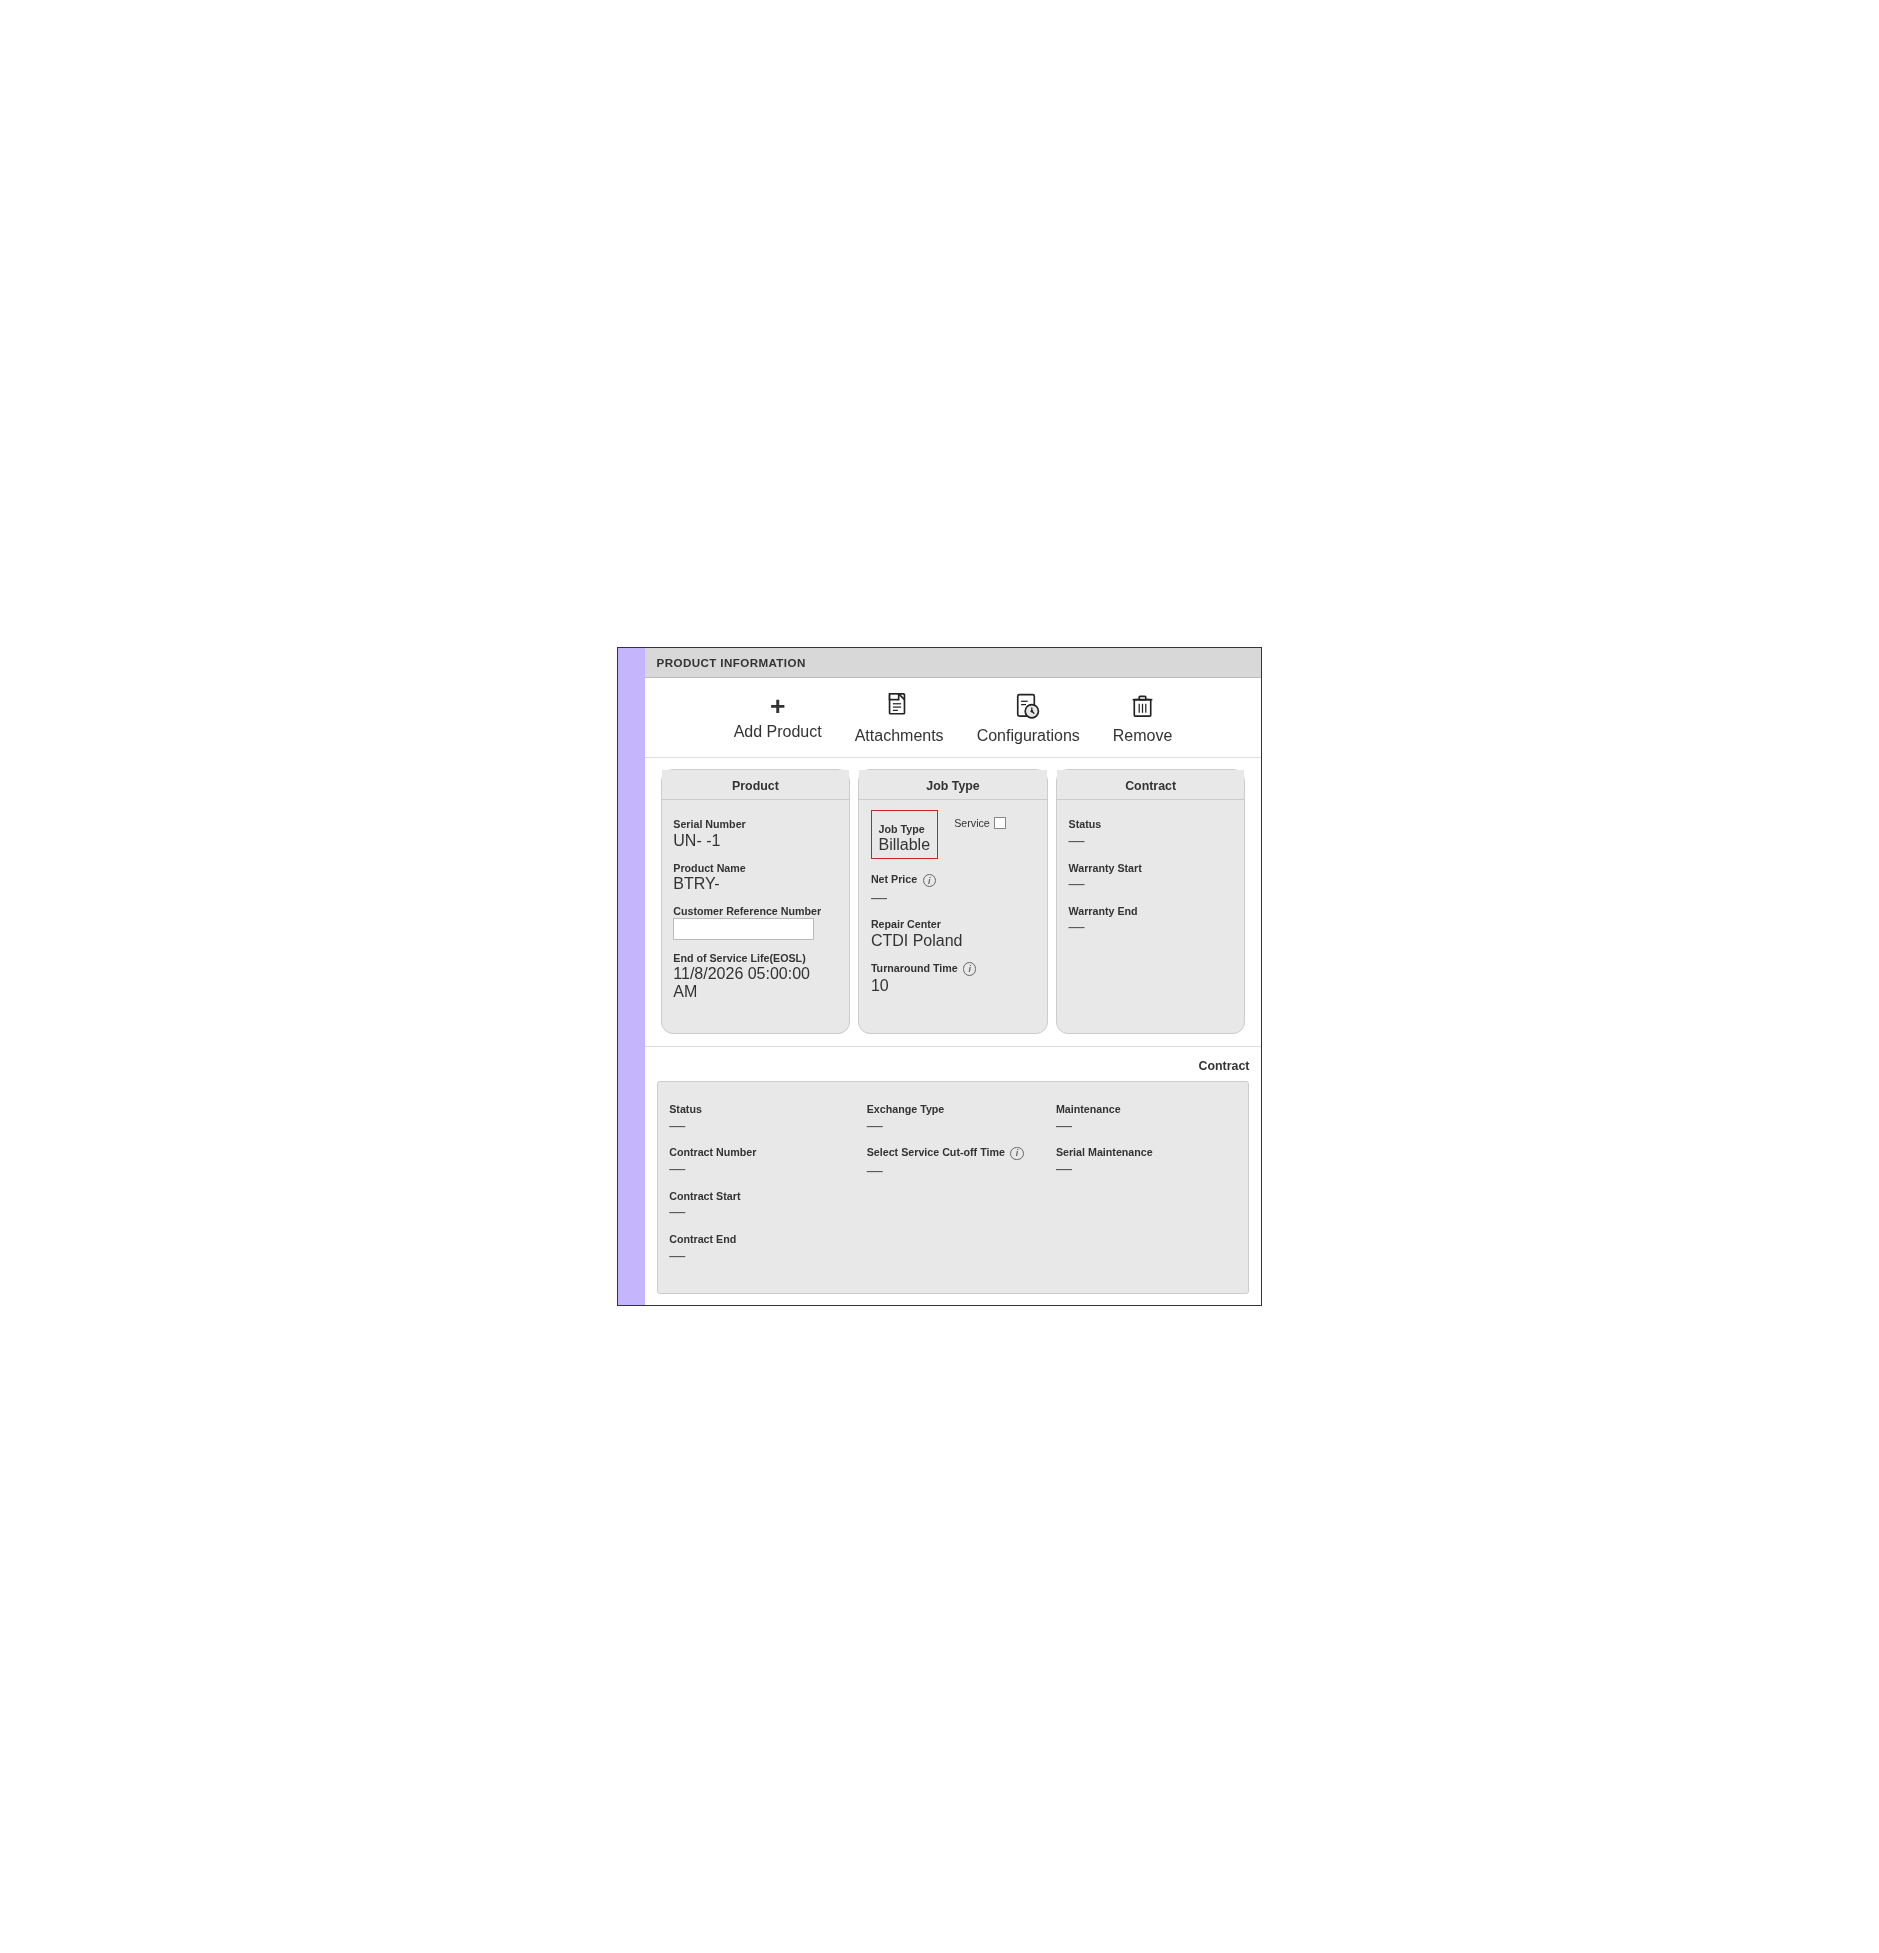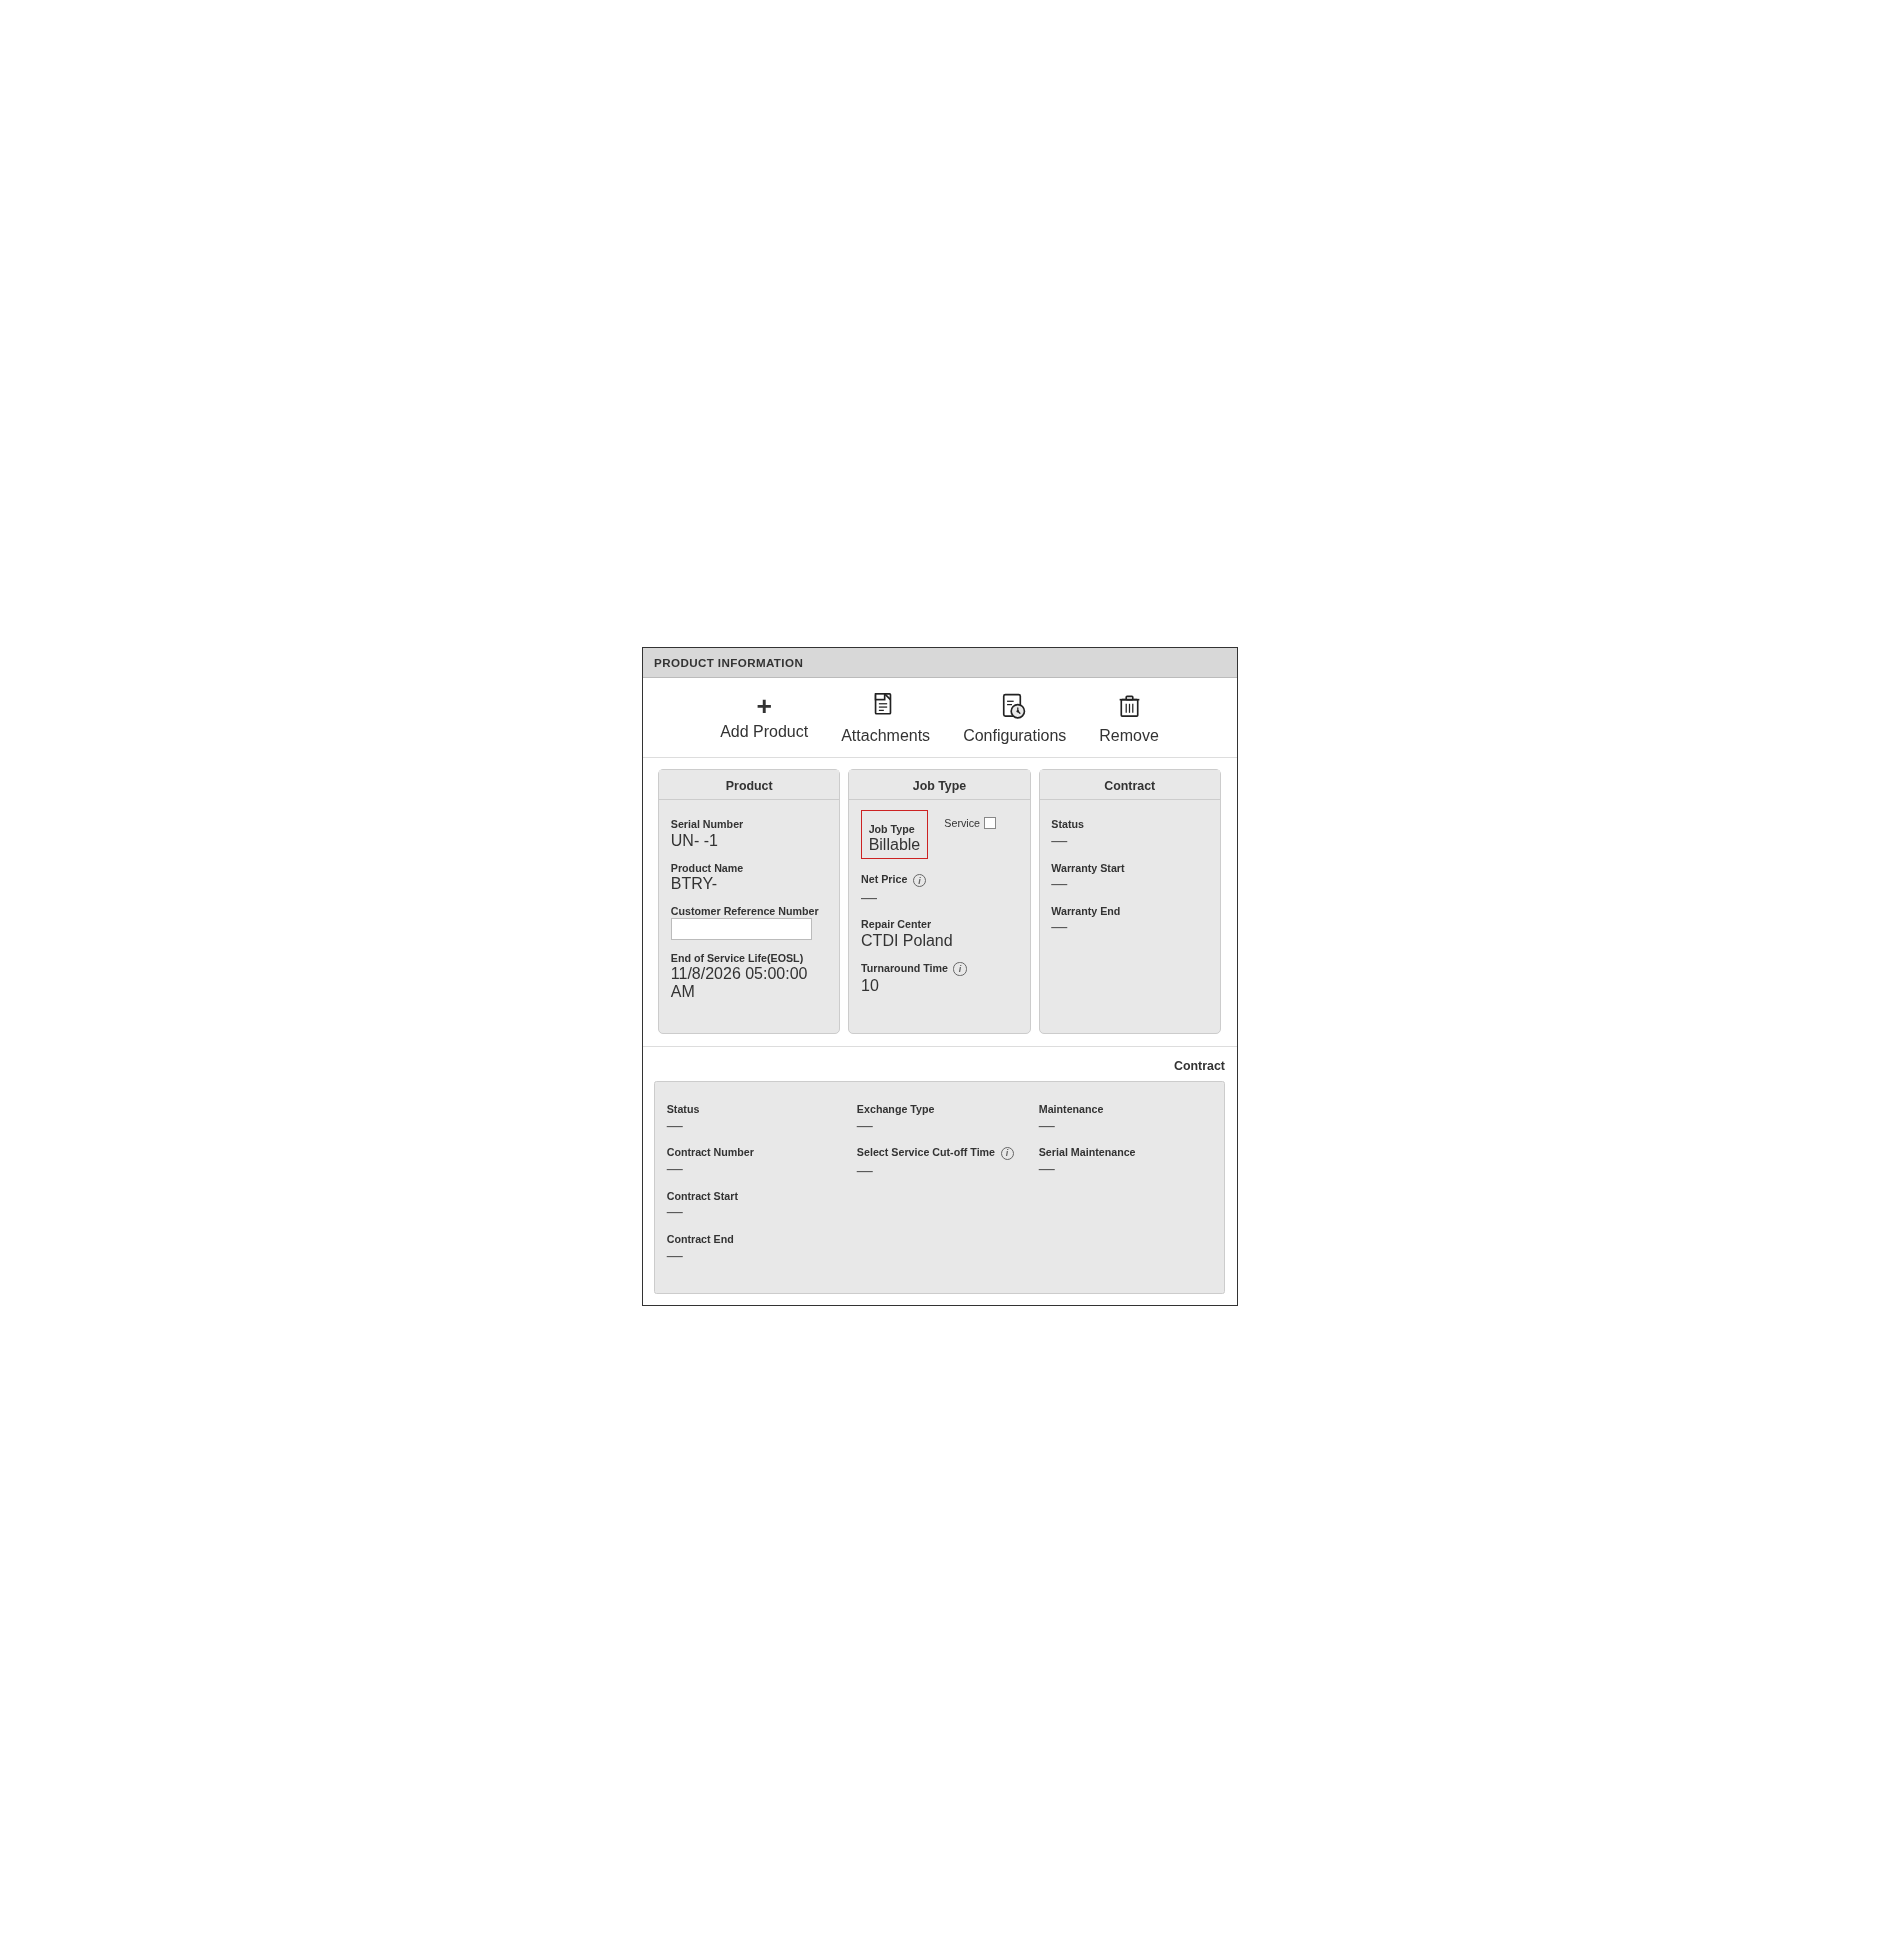--- a/index.html
+++ b/index.html
@@ -9,22 +9,23 @@
       font-size: 11.6px;
       color: #333;
       display: flex;
       justify-content: center;
       align-items: center;
       min-height: 100vh;
       padding: 16.5px;
     }
     .main-container {
       border: 1.7px solid #333;
-      width: 596px;
+      width: 645px;
       background: #c4b5fd;
+      padding-left: 27px;
     }
     .section-header {
       background: #d8d8d8;
       padding: 8.3px 11.6px;
       font-weight: bold;
       font-size: 11.6px;
       letter-spacing: 0.4px;
       border-bottom: 0.8px solid #bbb;
     }
     .toolbar {
@@ -54,21 +55,21 @@
       display: flex;
       gap: 0;
       padding: 11.6px;
       background: #fff;
       border-bottom: 0.8px solid #ddd;
     }
     .panel {
       flex: 1;
       background: #e8e8e8;
       border: 0.8px solid #ccc;
-      border-radius: 5px;
+      border-radius: 12px;
       margin: 0 4.1px;
       padding: 0;
       min-height: 265px;
     }
     .panel-title {
       text-align: center;
       font-weight: bold;
       font-size: 12.4px;
       padding: 8.3px 0 6.6px 0;
       border-bottom: 0.8px solid #ccc;

